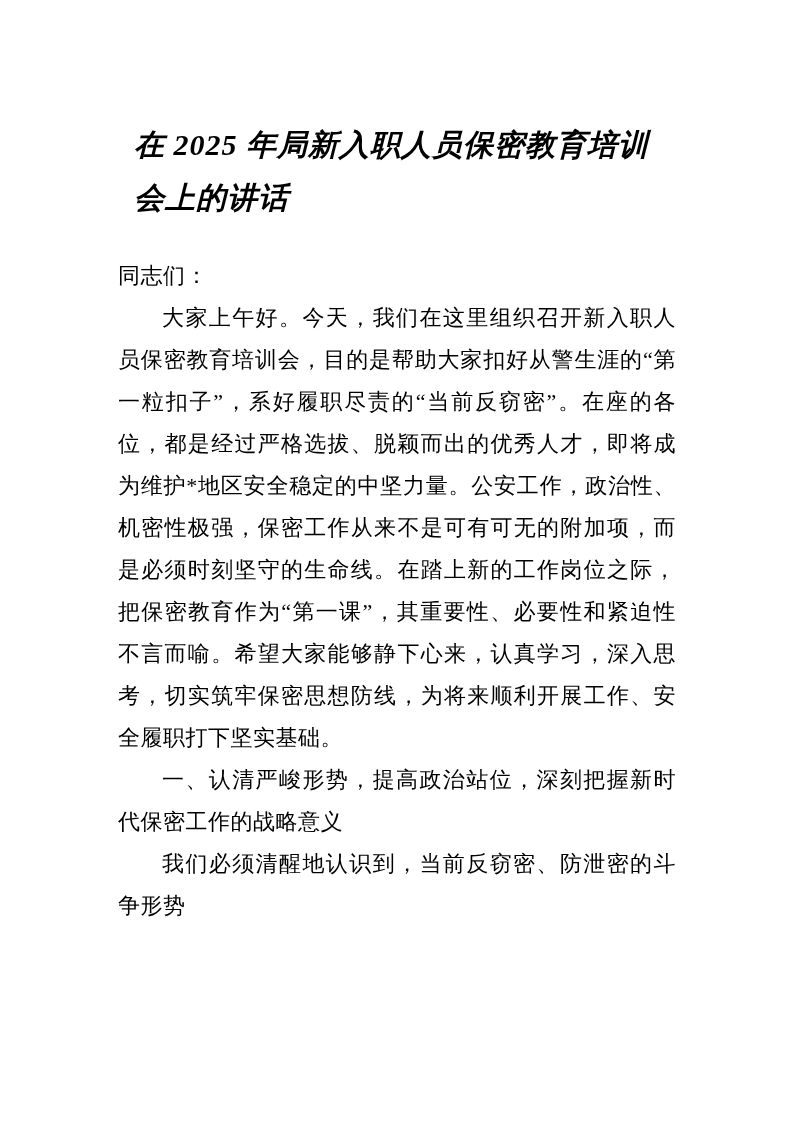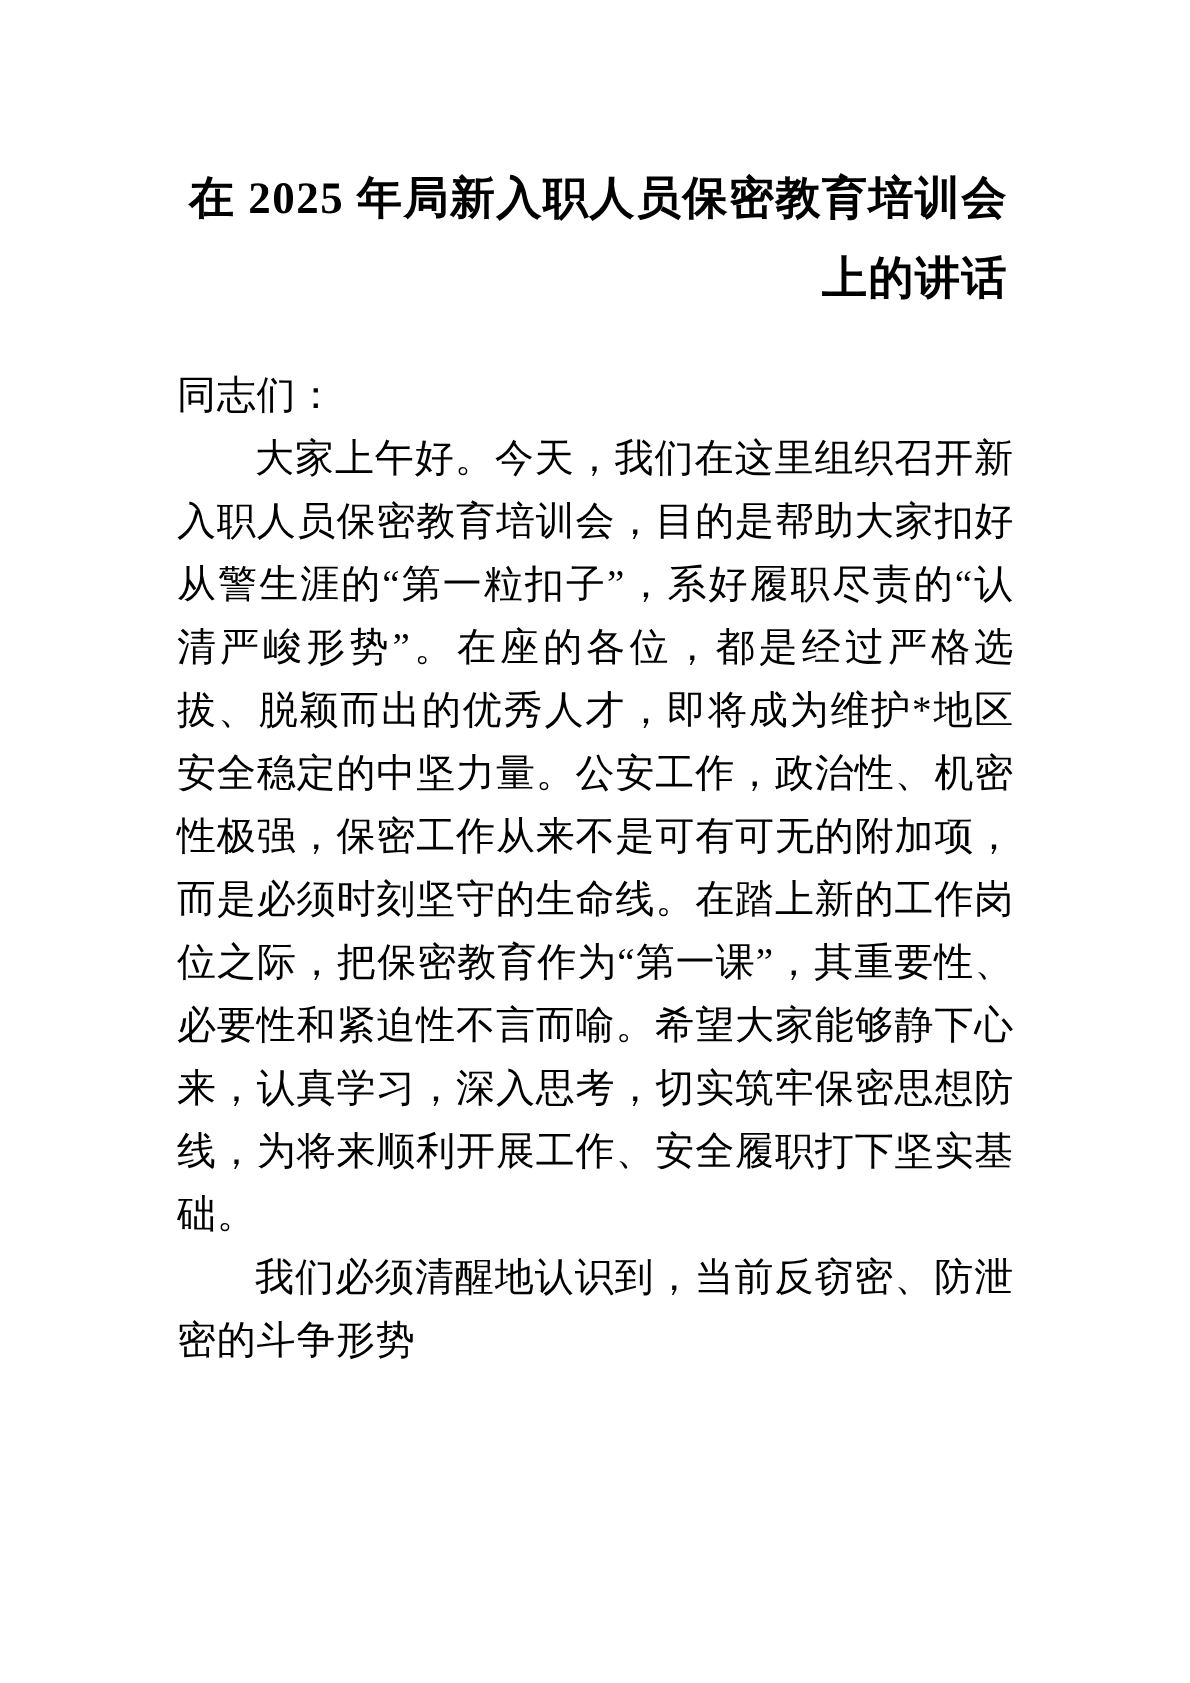--- a/index.html
+++ b/index.html
@@ -12,48 +12,50 @@
     width: 793px;
     height: 1122px;
     background: #ffffff;
     box-sizing: border-box;
     padding: 102px 117px 0 118px;
     overflow: hidden;
     color: #000000;
     font-family: "Liberation Serif", "DejaVu Serif", serif;
   }
   .doc-title {
-    margin: 4px;
+    margin: 16px;
     font-size: 30px;
     line-height: 53px;
     font-weight: bold;
-    text-align: right;
+    text-align: left;
     letter-spacing: 1px;
     font-family: "Liberation Serif", "DejaVu Serif", serif;
+    font-style: italic;
   }
   .doc-body {
     margin-top: 31px;
   }
   .doc-body p {
     margin: 0;
-    font-size: 26px;
+    font-size: 22px;
     line-height: 42px;
     text-align: justify;
     text-justify: inter-ideograph;
     letter-spacing: 0.5px;
     word-break: break-all;
     font-family: "Liberation Serif", "DejaVu Serif", serif;
   }
   .doc-body p.indent {
     text-indent: 2em;
   }
 </style>
 </head>
 <body>
 
 <div class="page">
   <h1 class="doc-title">在 2025 年局新入职人员保密教育培训会上的讲话</h1>
   <div class="doc-body">
       <p>同志们：</p>
-      <p class="indent">大家上午好。今天，我们在这里组织召开新入职人员保密教育培训会，目的是帮助大家扣好从警生涯的“第一粒扣子”，系好履职尽责的“认清严峻形势”。在座的各位，都是经过严格选拔、脱颖而出的优秀人才，即将成为维护*地区安全稳定的中坚力量。公安工作，政治性、机密性极强，保密工作从来不是可有可无的附加项，而是必须时刻坚守的生命线。在踏上新的工作岗位之际，把保密教育作为“第一课”，其重要性、必要性和紧迫性不言而喻。希望大家能够静下心来，认真学习，深入思考，切实筑牢保密思想防线，为将来顺利开展工作、安全履职打下坚实基础。</p>
+      <p class="indent">大家上午好。今天，我们在这里组织召开新入职人员保密教育培训会，目的是帮助大家扣好从警生涯的“第一粒扣子”，系好履职尽责的“当前反窃密”。在座的各位，都是经过严格选拔、脱颖而出的优秀人才，即将成为维护*地区安全稳定的中坚力量。公安工作，政治性、机密性极强，保密工作从来不是可有可无的附加项，而是必须时刻坚守的生命线。在踏上新的工作岗位之际，把保密教育作为“第一课”，其重要性、必要性和紧迫性不言而喻。希望大家能够静下心来，认真学习，深入思考，切实筑牢保密思想防线，为将来顺利开展工作、安全履职打下坚实基础。</p>
+      <p class="indent">一、认清严峻形势，提高政治站位，深刻把握新时代保密工作的战略意义</p>
       <p class="indent">我们必须清醒地认识到，当前反窃密、防泄密的斗争形势</p>
     </div>
 </div>
 
 </body></html>

